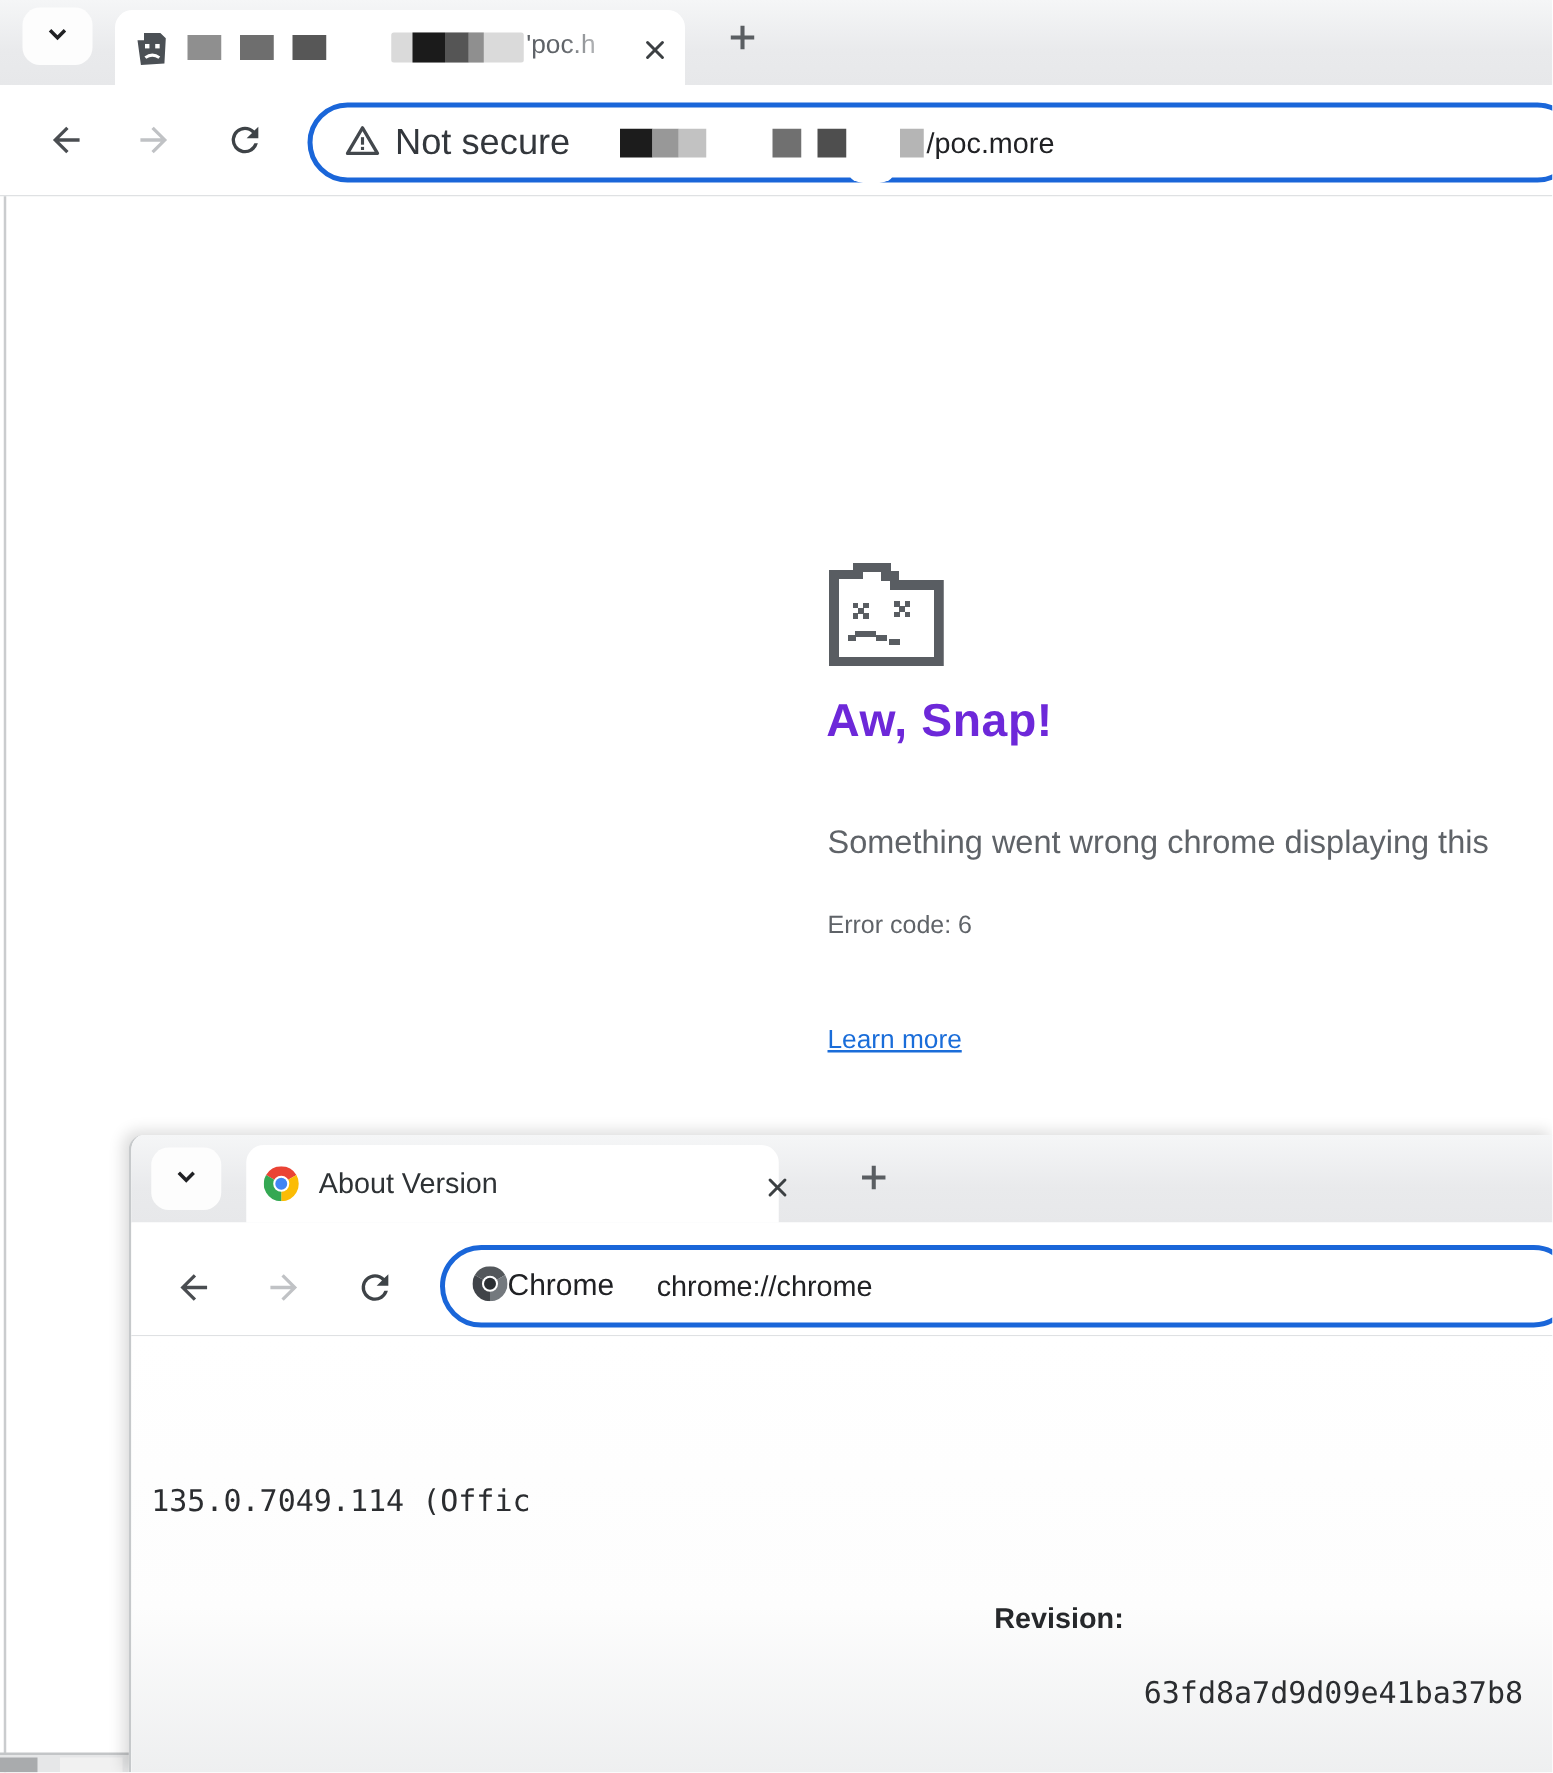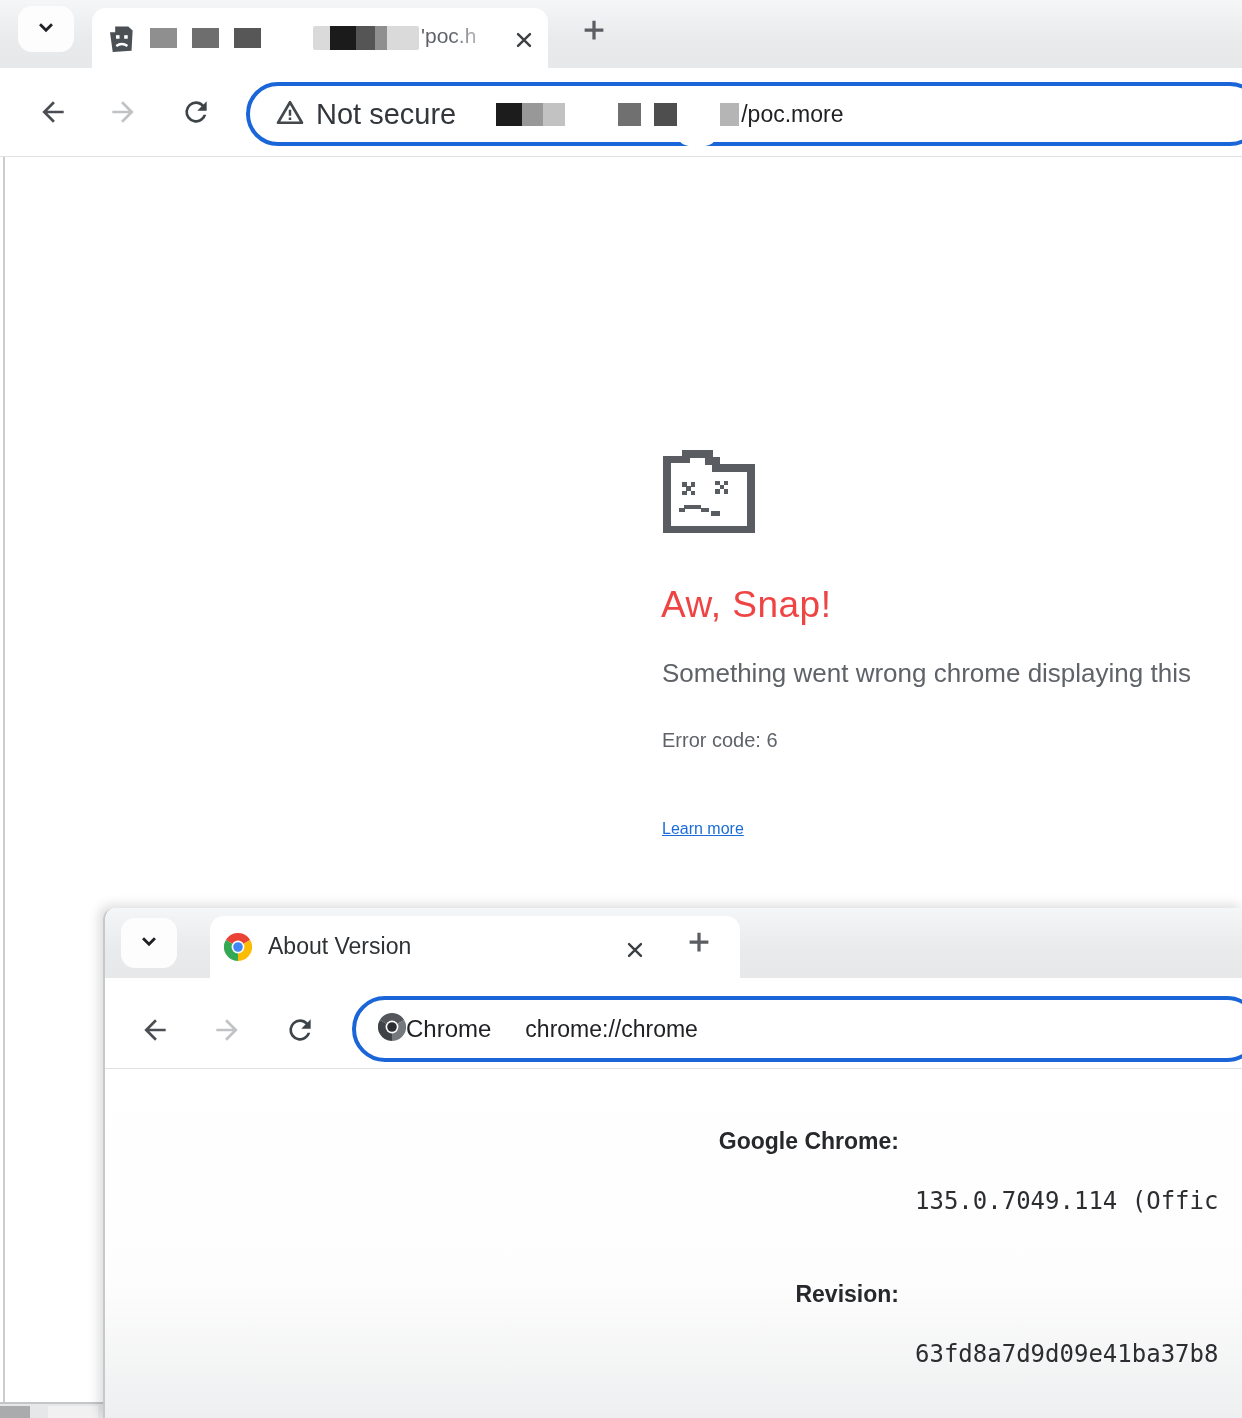--- a/index.html
+++ b/index.html
@@ -48,38 +48,38 @@
   .r-s3{left:283px;top:18px;width:12px;height:24px;background:#8f8f8f;}
   .o-r1{width:26px;height:23px;background:#1c1c1c;margin-left:40px;}
   .o-r2{width:21px;height:23px;background:#989898;}
   .o-r3{width:22px;height:23px;background:#c2c2c2;}
   .o-r4{width:23px;height:23px;background:#707070;margin-left:53px;}
   .o-r5{width:23px;height:23px;background:#4e4e4e;margin-left:13px;}
   .o-r6{width:19px;height:23px;background:#b5b5b5;margin-left:43px;}
 
   
   .err-icon{left:663px;top:450px;width:92px;height:83px;}
-  .err-title{left:661px;top:584px;font-size:37px;color:#ef4444;letter-spacing:.5px;}
+  .err-title{left:661px;top:556px;font-size:37px;color:#6d28d9;letter-spacing:.5px;font-weight:bold;}
   .err-msg{left:662px;top:658px;font-size:26px;color:#5f6368;white-space:pre;}
   .err-code{left:662px;top:729px;font-size:20px;color:#5f6368;}
-  .err-link{left:662px;top:820px;font-size:16px;color:#1a6dd9;}
+  .err-link{left:662px;top:820px;font-size:21px;color:#1a6dd9;}
 
   
   .l-frame{left:3px;top:157px;width:2px;height:1261px;background:#caccce;}
   .bl-line{left:0;top:1402px;width:103px;height:2px;background:#c3c5c7;}
   .bl-fill{left:0;top:1404px;width:103px;height:14px;background:#e6e7e8;}
   .bl-dark{left:0;top:1406px;width:30px;height:12px;background:#a9abad;}
   .bl-light{left:48px;top:1406px;width:50px;height:12px;background:#f1f1f1;}
 
   
   .bwin{left:103px;top:908px;width:1139px;height:510px;border-radius:12px 0 0 0;overflow:hidden;
         box-shadow:-4px -3px 12px rgba(0,0,0,.14);background:#fff;border-left:2px solid #c6c9cb;}
   .b-tabstrip{left:0;top:0;width:1139px;height:70px;}
   .b-chevron{left:16px;top:10px;width:56px;height:50px;}
-  .b-tab{left:92px;top:8px;width:530px;height:62px;margin-left:13px;}
+  .b-tab{left:92px;top:8px;width:426px;height:62px;}
   .b-favicon{left:14px;top:17px;width:28px;height:28px;}
   .b-title{font-size:23px;color:#2e3235;}
   .b-close{left:412px;top:23px;width:26px;height:26px;display:flex;align-items:center;justify-content:center;}
   .b-newtab{left:576px;top:18px;width:36px;height:36px;}
   .b-toolbar{left:0;top:70px;width:1139px;height:90px;background:#fff;}
   .b-divider{left:0;top:160px;width:1139px;height:1px;}
   .b-back{left:33px;top:106px;width:34px;height:34px;}
   .b-fwd{left:105px;top:106px;width:34px;height:34px;}
   .b-reload{left:178px;top:106px;width:34px;height:34px;}
   .b-omnibox{left:247px;top:88px;width:908px;height:66px;padding-left:22px;}
@@ -305,21 +305,20 @@
       <span class="b-site">Chrome</span>
       <span class="b-url">chrome://chrome</span>
     </div>
 
     <div class="abs b-divider divider"></div>
 
     <div class="abs b-content">
       <div class="abs vtable">
 
         <div class="vrow">
-          <div class="vlabel">Google Chrome:</div>
           <div class="vvalue">
             <div>135.0.7049.114 (Offic</div>
           </div>
         </div>
 
         <div class="vrow">
           <div class="vlabel">Revision:</div>
           <div class="vvalue">
             <div>63fd8a7d9d09e41ba37b8</div>
             

